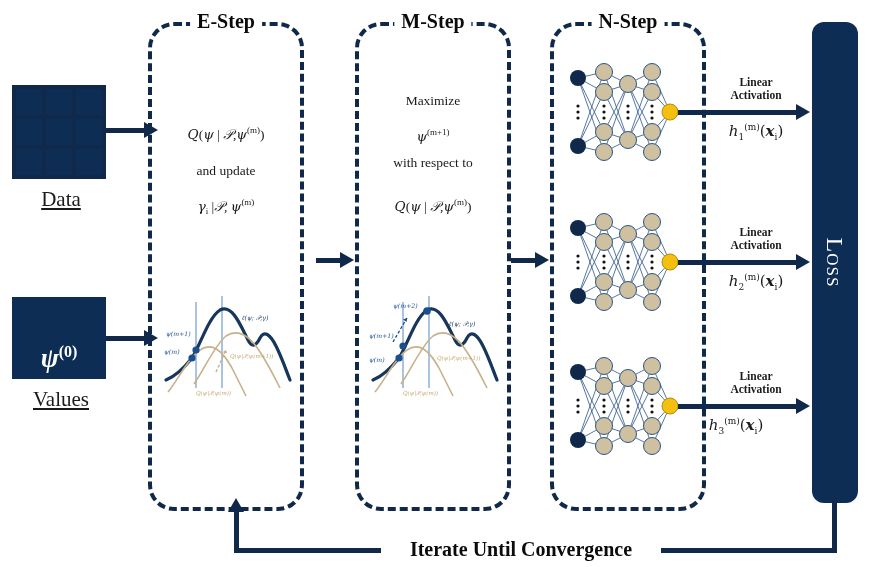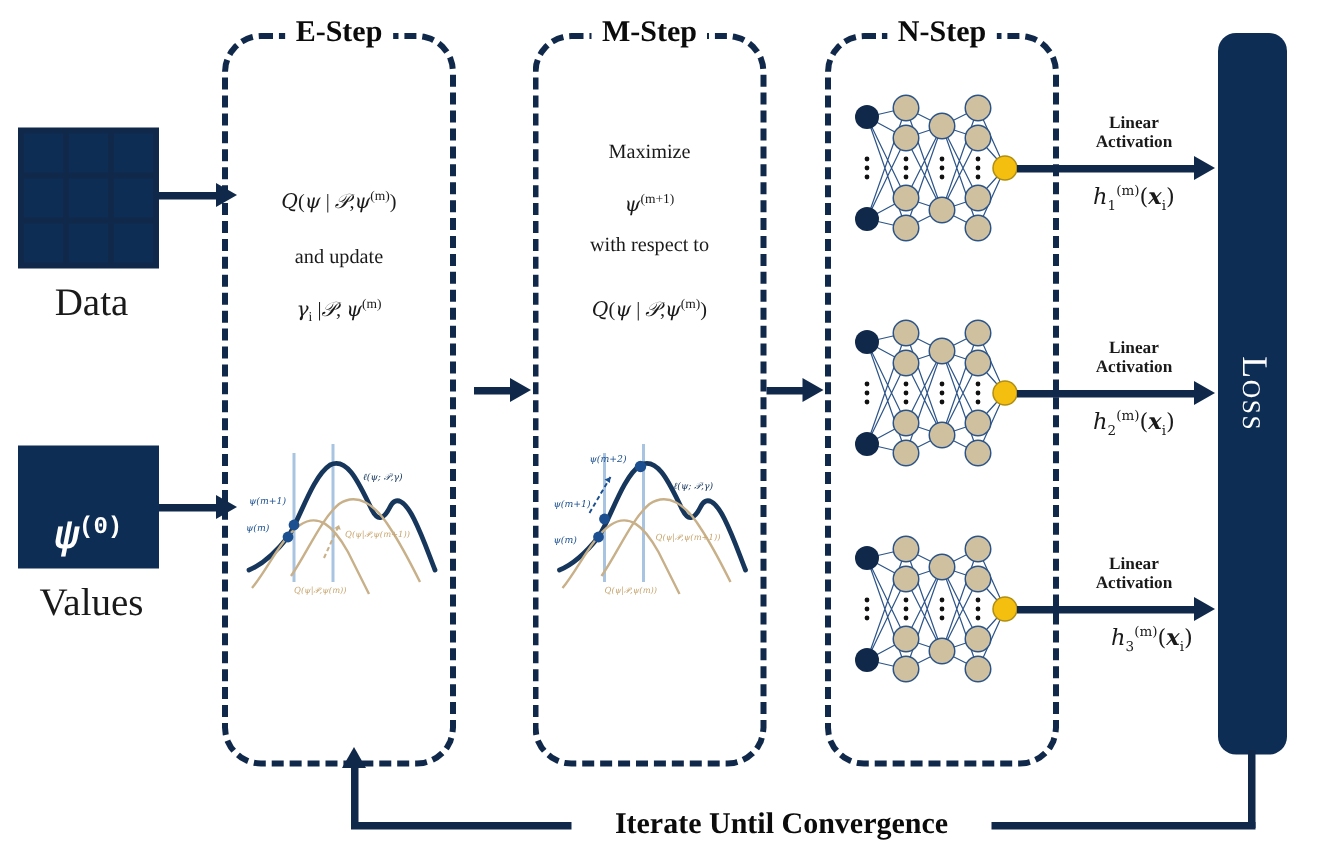--- a/index.html
+++ b/index.html
@@ -14,33 +14,34 @@
 
   
   #data-icon{left:12px;top:85px;width:94px;height:94px;}
   #data-icon .grid{
     position:absolute;left:0;top:0;width:94px;height:94px;
     display:grid;grid-template-columns:repeat(3,1fr);grid-template-rows:repeat(3,1fr);
     gap:4px;background:#10294b;padding:4px;box-sizing:border-box;
   }
   #data-icon .cell{background:#0d2d54;}
   .caption{
-    text-align:center;font-size:26px;line-height:1.08;color:#1a1a1a;
+    text-align:center;font-size:21px;line-height:1.08;color:#1a1a1a;
     font-family:"Liberation Serif", serif;
+    text-decoration:underline;
   }
   #data-caption{left:0px;top:188px;width:122px;}
 
   
   #psi-box{
     left:12px;top:297px;width:94px;height:82px;background:#0d2d54;
     display:flex;align-items:center;justify-content:center;
   }
   #psi-box .psi{
     color:#ffffff;font-size:27px;font-weight:bold;font-style:italic;
-    font-family:Liberation Mono, monospace;
+    font-family:Liberation Serif, serif;
     margin-top:40px;
   }
   #psi-box .psi sup{font-size:16px;font-style:normal;font-weight:bold;}
   #initial-caption{left:0px;top:388px;width:122px;}
 
   
   .panel{
     border:4px dashed #10294b;border-radius:26px;background:transparent;
   }
   #panel-e{left:148px;top:22px;width:148px;height:481px;}
@@ -346,21 +347,21 @@
         <circle cx="86" cy="50" r="1.6"></circle>
         <circle cx="86" cy="56" r="1.6"></circle>
     </g>
   </svg>
   <div class="arrow-line abs" style="left:678px;top:404px;width:122px;"></div>
   <div class="arrow-head abs" style="left:796px;top:398px;"></div>
   <div class="act-label" style="left:708px;top:370px;">
     <div>Linear</div>
     <div>Activation</div>
   </div>
-  <div class="h-label" style="left:720px;top:416px;">
+  <div class="h-label" style="left:688px;top:416px;">
     <i>h</i><sub>3</sub><sup>(m)</sup>(<i><b>x</b></i><sub>i</sub>)
   </div>
 
   <div class="abs" id="loss-bar">
     <div id="loss-label">
       <span>Loss</span>
     </div>
   </div>
 
   <div class="arrow-line abs" style="left:832px;top:500px;width:5px;height:52px;"></div>

